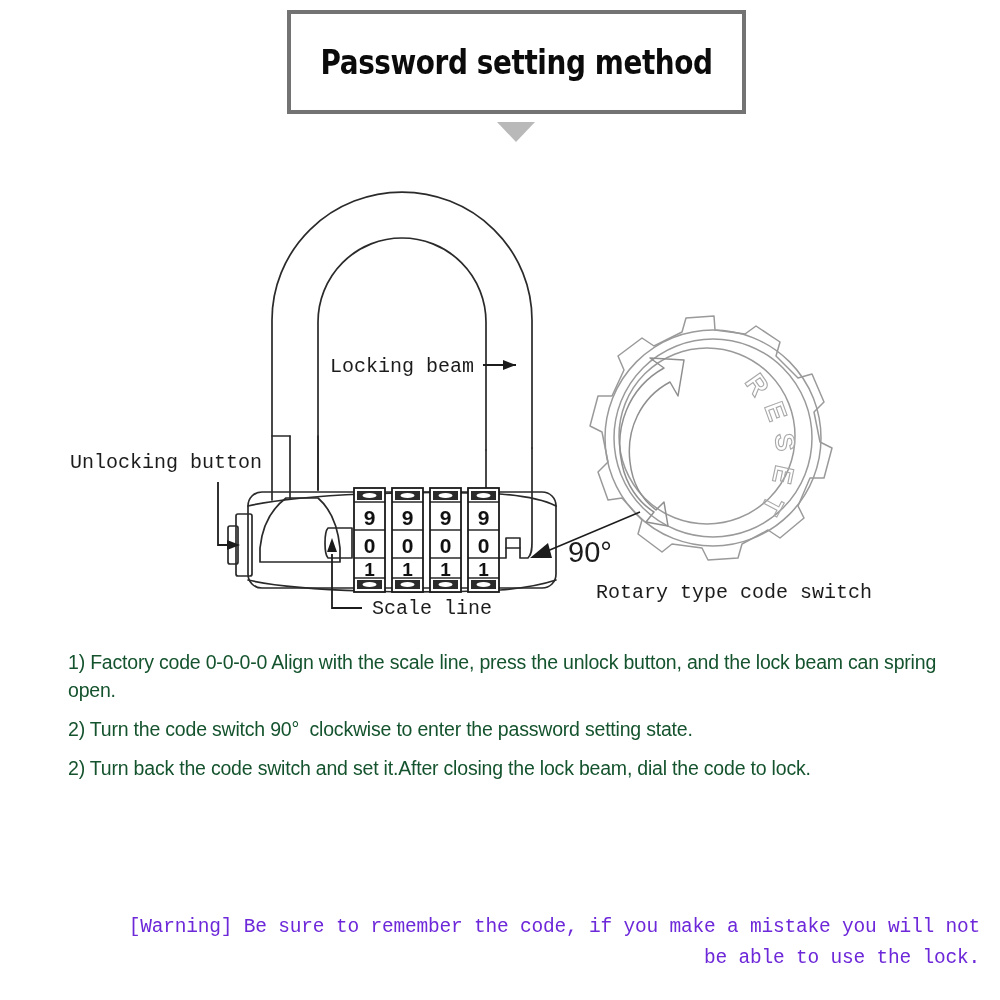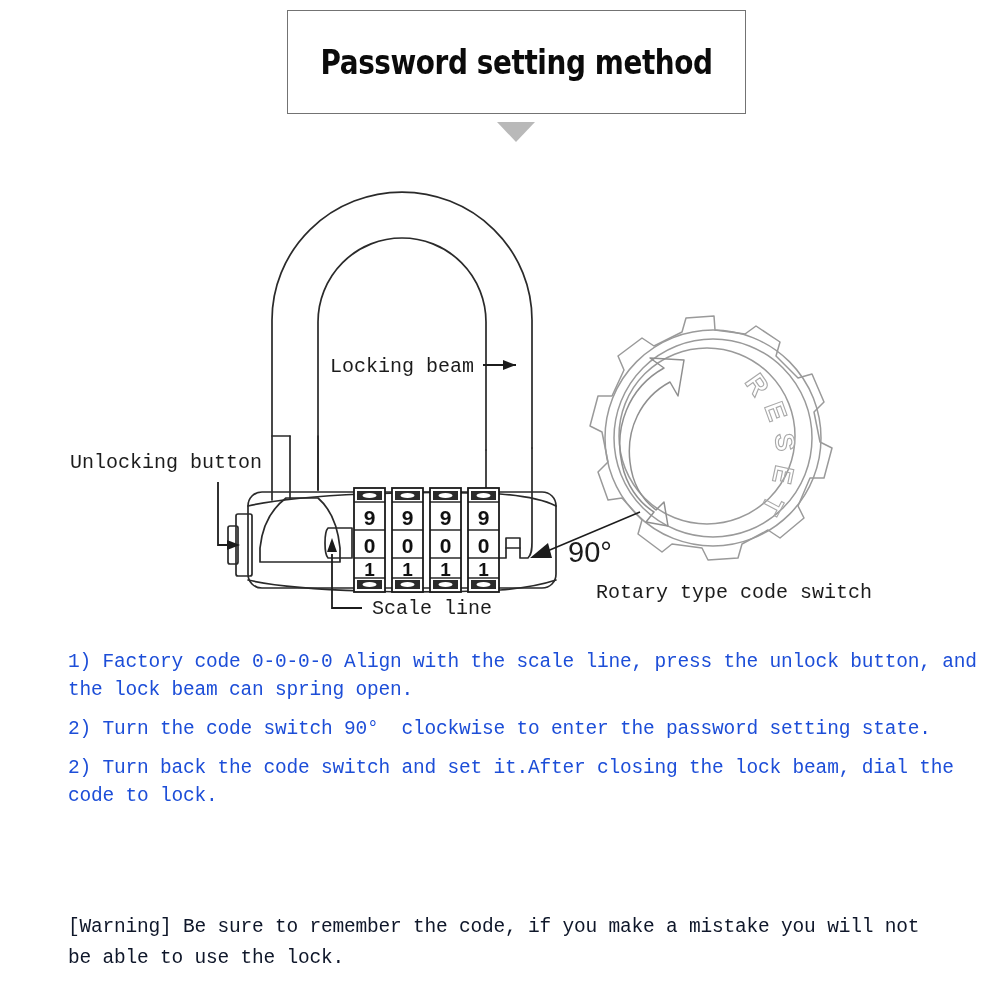--- a/index.html
+++ b/index.html
@@ -24,21 +24,21 @@
     background: #ffffff;
   }
 
   
   .title-box {
     position: absolute;
     left: 287px;
     top: 10px;
     width: 459px;
     height: 104px;
-    border: 1px solid #737373;
+    border: 4px solid #737373;
     box-sizing: border-box;
     background: #ffffff;
   }
   .title-text {
     position: absolute;
     left: 0;
     top: 0;
     width: 100%;
     height: 100%;
     display: flex;
@@ -75,40 +75,40 @@
   .diagram svg { display: block; }
 
   
   .steps {
     position: absolute;
     left: 68px;
     top: 648px;
     width: 912px;
   }
   .step {
-    font-family: Liberation Mono, monospace;
+    font-family: Liberation Sans, sans-serif;
     font-size: 19.5px;
     line-height: 28px;
-    color: #1d4ed8;
+    color: #14532d;
     margin-bottom: 11px;
     letter-spacing: -0.2px;
     white-space: pre-wrap;
   }
   .step:last-child { margin-bottom: 0; }
 
   .warning {
     position: absolute;
     left: 68px;
     top: 912px;
     width: 912px;
-    text-align: left;
+    text-align: right;
     font-family: "Liberation Mono", "DejaVu Sans Mono", monospace;
     font-size: 19.5px;
     line-height: 31px;
-    color: #0f172a;
+    color: #6d28d9;
     letter-spacing: -0.2px;
   }
 
   
   .dlabel {
     font-family: "Liberation Mono", "DejaVu Sans Mono", monospace;
     font-size: 20px;
     fill: #1c1c1c;
     letter-spacing: 0px;
   }

